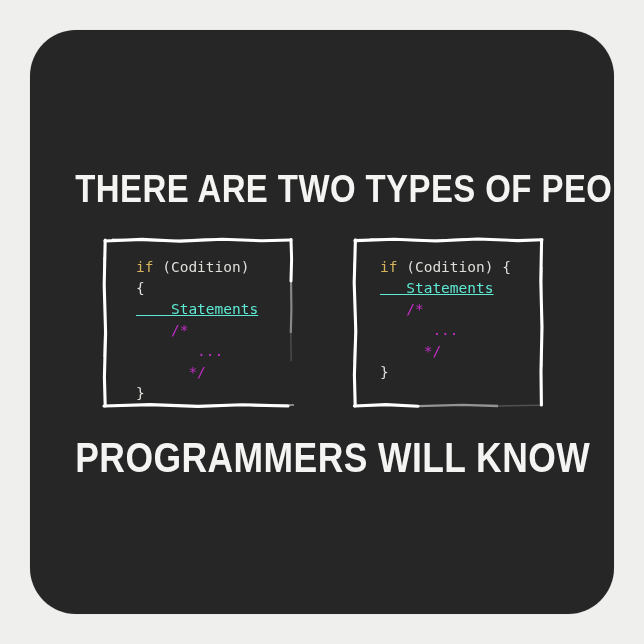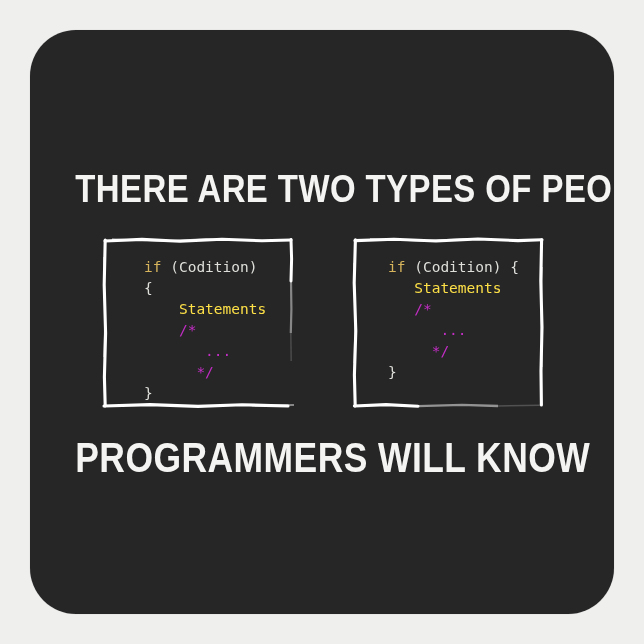--- a/index.html
+++ b/index.html
@@ -68,41 +68,41 @@
 
   .frame {
     position: absolute;
     inset: 0;
     pointer-events: none;
   }
   .frame svg { display: block; width: 100%; height: 100%; overflow: visible; }
 
   .code {
     position: absolute;
-    left: 8px;
+    left: 0;
     top: 0;
     width: 100%;
     height: 100%;
     font-family: "DejaVu Sans Mono", "Liberation Mono", monospace;
     font-size: 14.5px;
     line-height: 21px;
     white-space: pre;
     color: #e2e2de;
   }
   #code-left  { padding: 20px 0 0 34px; box-sizing: border-box; }
   #code-right { padding: 20px 0 0 28px; box-sizing: border-box; }
 
   .tok-kw   { color: #d7b55c; }
   .tok-plain{ color: #dededa; }
   .tok-var  { color: #48a9a0; }
   .tok-cmt  { color: #c22dc4; }
 
   .ln { display: block; height: 21px; }
 </style>
-<style>.tok-kw{color:#d7b55c;}.tok-plain{color:#dededa;}.tok-var{color:#fde047;}.tok-cmt{color:#c22dc4;}.headline{color:#f4f4f2;}#sticker{background:#262626;}#stage{background:#efefee;}</style></head>
+<style>.tok-kw{color:#d7b55c;}.tok-plain{color:#dededa;}.tok-var{color:#5eead4;text-decoration:underline;}.tok-cmt{color:#c22dc4;}.headline{color:#f4f4f2;}#sticker{background:#262626;}#stage{background:#efefee;}</style></head>
 <body>
 
 <div id="stage">
 
   <div id="sticker">
 
     <div class="headline" id="top-line">THERE ARE TWO TYPES OF PEOPLE</div>
 
     <div class="panel" id="panel-left">
       <div class="frame">

